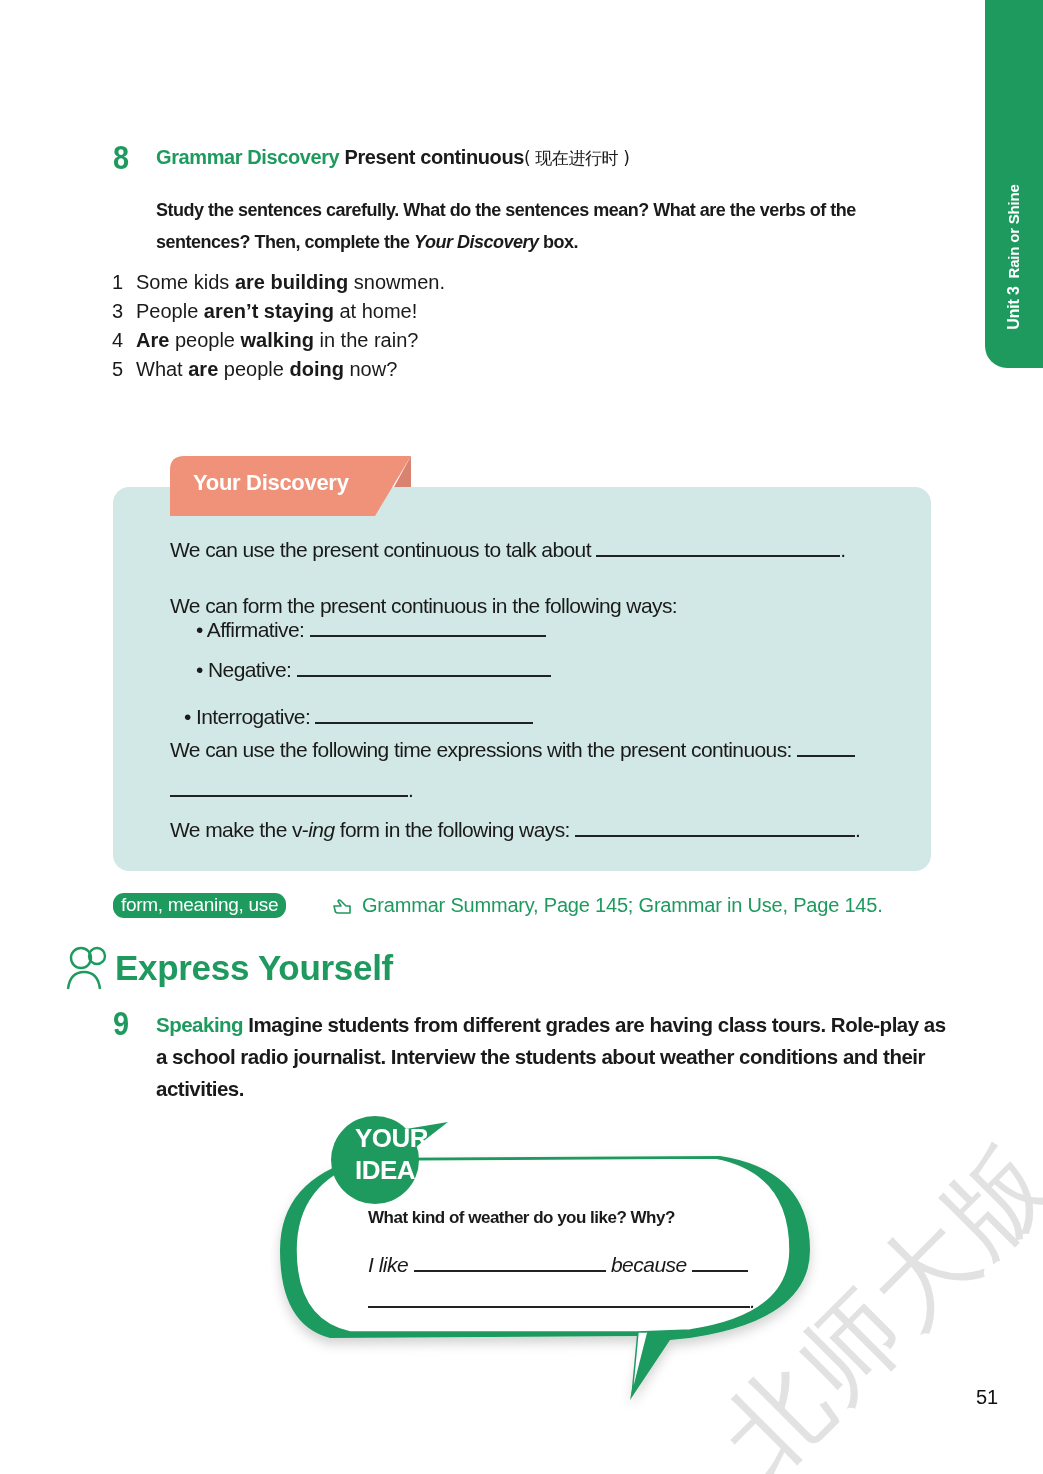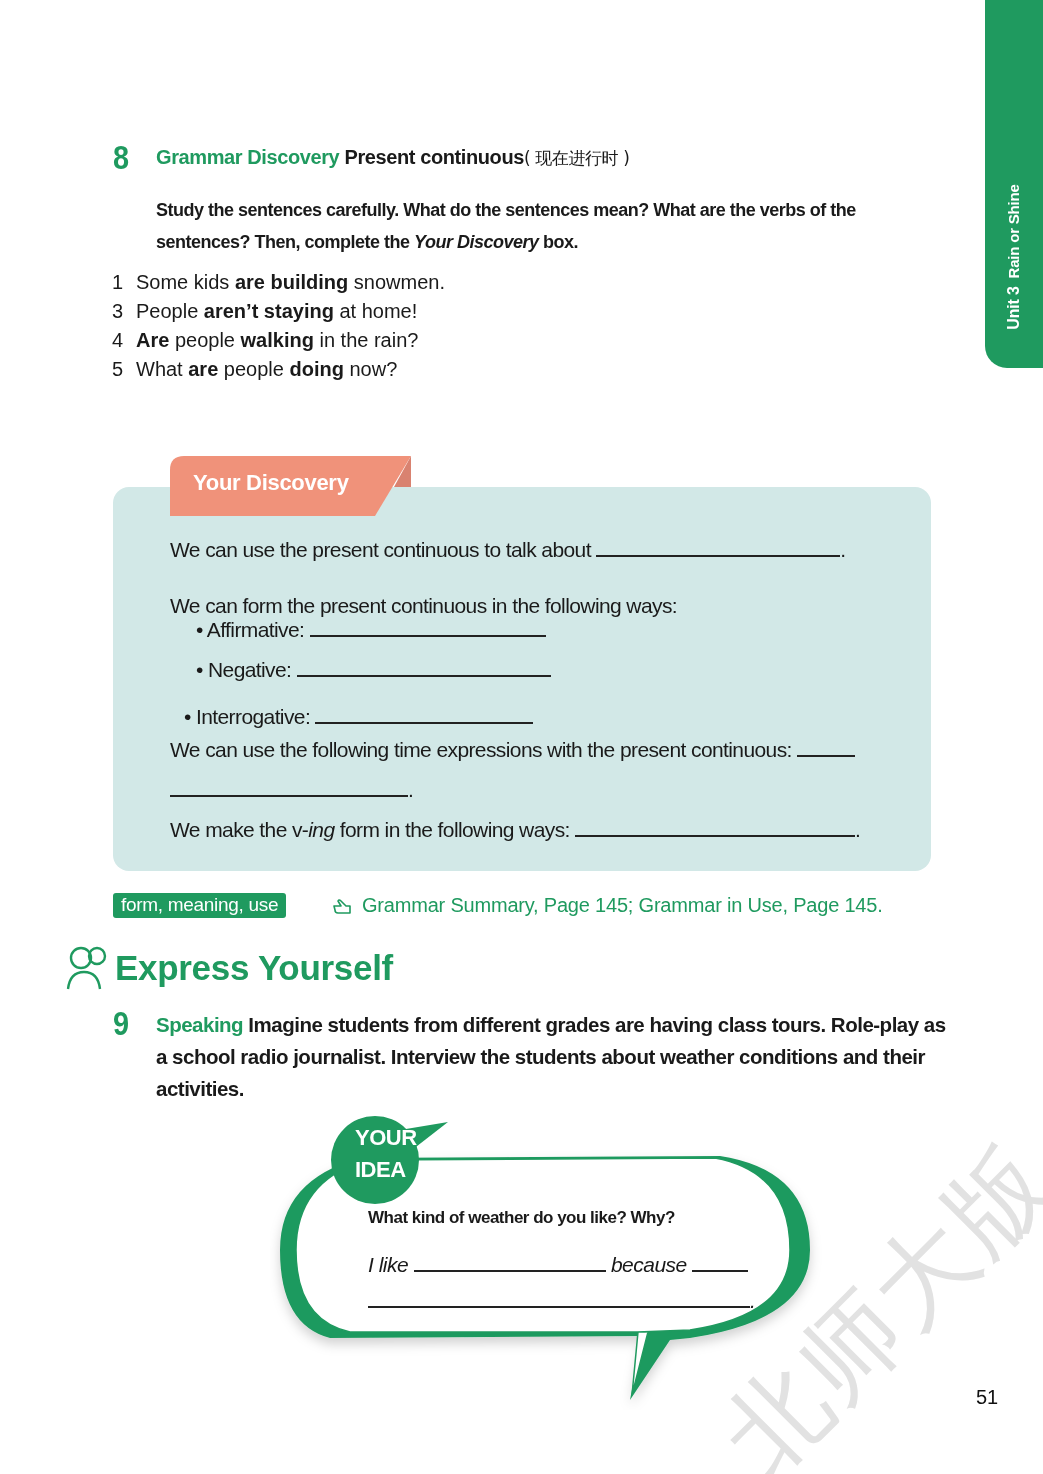--- a/index.html
+++ b/index.html
@@ -27,31 +27,31 @@
   .sent-list .n { display:inline-block; width:24px; }
 
   
   .disc-box { left:113px; top:487px; width:818px; height:384px; background:#d2e8e7; border-radius:16px; }
   .disc-tab { left:170px; top:456px; width:241px; height:60px; }
   .disc-tab-label { left:193px; top:470px; color:#ffffff; font-weight:bold; font-size:22px; white-space:nowrap; letter-spacing:-0.3px; }
   .disc-lines { left:170px; top:535px; font-size:21px; letter-spacing:-0.6px; color:#1a1a1a; }
   .disc-line { position:absolute; left:0; white-space:nowrap; }
   .blank { display:inline-block; border-bottom:2px solid #222; height:20px; vertical-align:baseline; }
 
-  .tag { left:113px; top:893px; background:#1f9a5f; color:#fff; font-size:19px; padding:1px 8px 2px 8px; border-radius:3px; white-space:nowrap; letter-spacing:-0.3px; }
+  .tag { left:113px; top:893px; background:#1f9a5f; color:#fff; font-size:19px; padding:1px 8px 2px 8px; border-radius:11px; white-space:nowrap; letter-spacing:-0.3px; }
   .ref { left:330px; top:894px; color:#1f9a5f; font-size:20px; white-space:nowrap; letter-spacing:-0.2px; }
 
   .express-title { left:115px; top:948px; color:#1f9a5f; font-size:35px; font-weight:bold; white-space:nowrap; letter-spacing:-0.3px; }
 
   .ex9-instr { left:156px; top:1009px; width:790px; font-size:20.5px; font-weight:bold; line-height:32px; letter-spacing:-0.5px; }
 
   .bubble-content { left:368px; top:1208px; width:400px; }
   .bubble-q { font-size:17px; font-weight:bold; white-space:nowrap; letter-spacing:-0.5px; }
   .bubble-l { font-size:21px; white-space:nowrap; letter-spacing:-0.5px; position:absolute;font-style:italic; }
-  .your-idea { left:355px; top:1122px; color:#fff; font-weight:bold; font-size:22px; line-height:32px; letter-spacing:-0.5px; }
+  .your-idea { left:355px; top:1122px; color:#fff; font-weight:bold; font-size:26px; line-height:32px; letter-spacing:-0.5px; }
 
   .page-num { left:976px; top:1386px; font-size:20px; color:#111; }
   .watermark { left:730px; top:1150px; width:320px; height:320px; pointer-events:none; }
   .watermark span { position:absolute; left:50%; top:50%; transform:translate(-50%,-50%) rotate(-45deg);
      font-family:"DejaVu Sans", sans-serif; font-size:100px; color:#e2e2e2; white-space:nowrap; letter-spacing:4px; }
 </style>
 </head>
 <body>
 
 <div class="abs side-tab">

